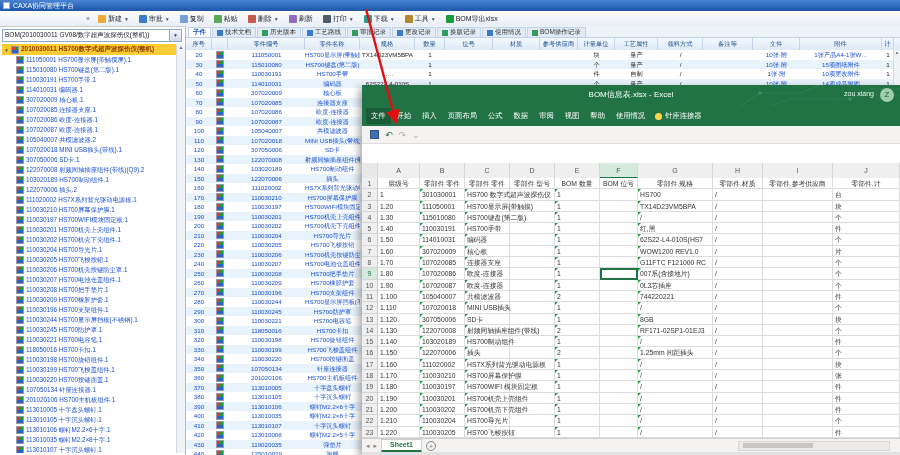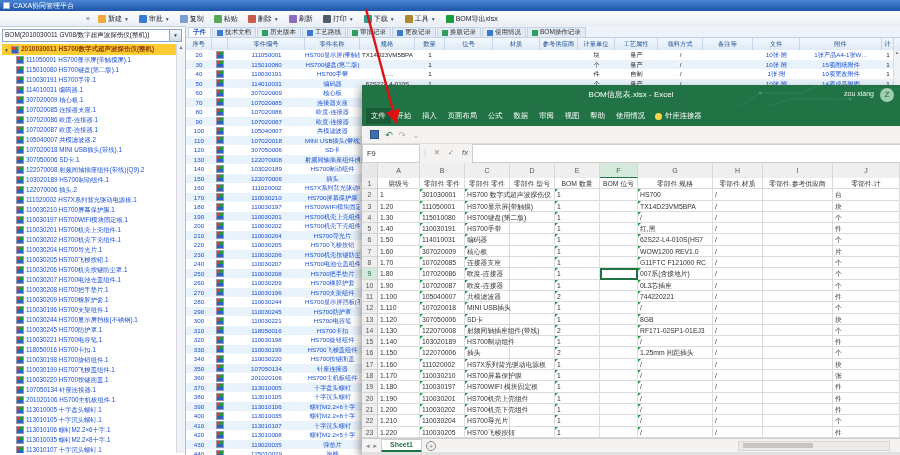--- a/index.html
+++ b/index.html
@@ -1314,28 +1314,20 @@
         <span class="bulb"></span>
         <span>针座连接器</span>
       </span>
     </div>
   <div id="xl-qat">
     <span class="qsave"></span>
     <span class="qicn">↶</span>
     <span class="qicn gray">↷</span>
     <span class="qicn gray">⌄</span>
   </div>
-  <div id="xl-formula">
-    <span id="namebox">F9</span>
-    <span class="fsep">⋮</span>
-    <span class="fbtn">✕</span>
-    <span class="fbtn">✓</span>
-    <span class="fbtn fx">fx</span>
-    <span id="fbar"></span>
-  </div>
   <div id="xl-colhdr">
       <span class="xch corner" style="width: 16px;"></span>
       <span class="xch" style="width: 42px;">A</span>
       <span class="xch" style="width: 45px;">B</span>
       <span class="xch" style="width: 45px;">C</span>
       <span class="xch" style="width: 45px;">D</span>
       <span class="xch" style="width: 45px;">E</span>
       <span class="xch hl" style="width: 38px;">F</span>
       <span class="xch" style="width: 75px;">G</span>
       <span class="xch" style="width: 50px;">H</span>

